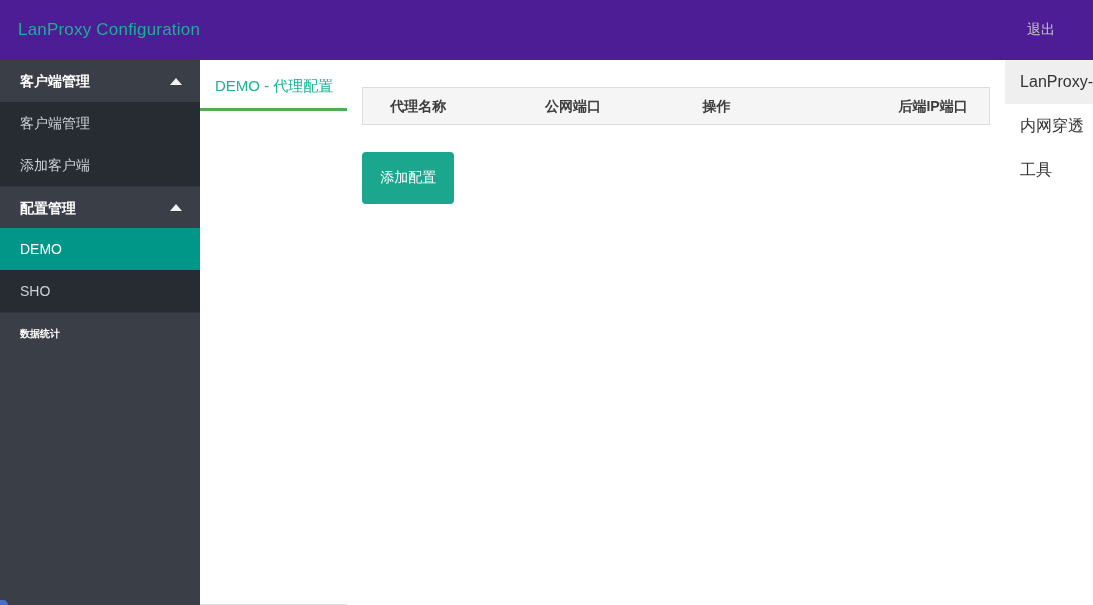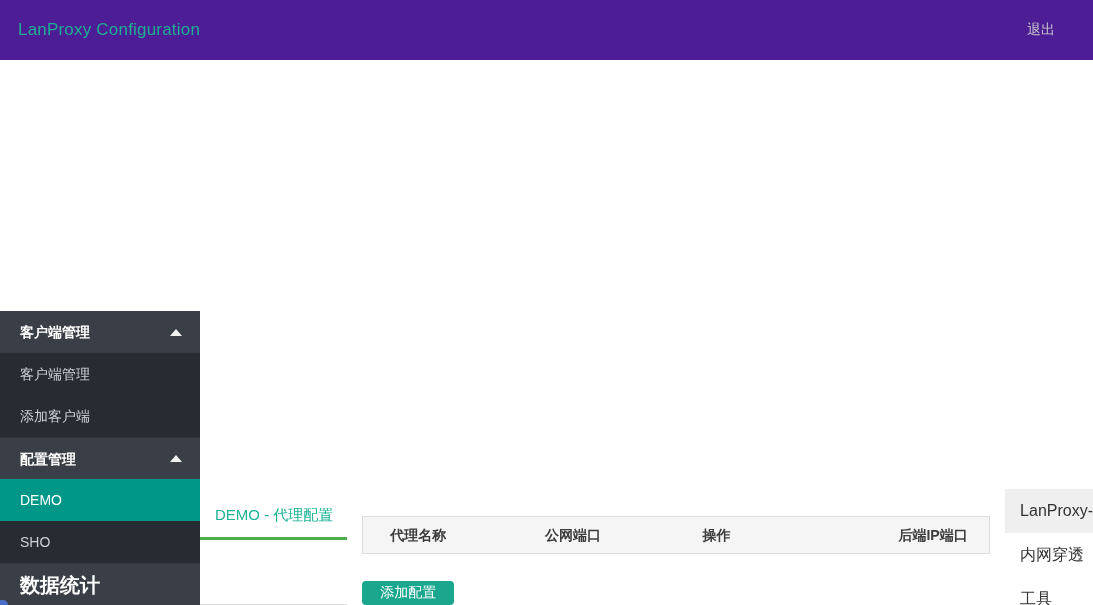--- a/index.html
+++ b/index.html
@@ -7,51 +7,51 @@
               font-family:"Liberation Sans","DejaVu Sans",sans-serif; }
   .app { width:1093px; height:605px; display:flex; flex-direction:column; background:#fff; position:relative; }
 
   
   .topbar { height:60px; flex:0 0 60px; background:#4c1d95; display:flex; align-items:center;
             justify-content:space-between; padding:0 38px 0 18px; }
   .brand { color:#1fae93; font-size:17px; letter-spacing:.2px; }
   .logout { color:#c7c9cc; font-size:14px; cursor:pointer; }
 
   
-  .body { flex:1; display:flex; min-height:0;align-items:flex-end; }
+  .body { flex:1; display:flex; min-height:0; }
 
   
   .sidebar { width:200px; flex:0 0 200px; background:#3a3e47; color:#fff; }
   .nav-group-header { height:42px; line-height:42px; padding:0 18px 0 20px; background:#3a3e47;
                       color:#fff; font-size:14px; font-weight:bold; display:flex; align-items:center;
                       justify-content:space-between; cursor:pointer; border-top:1px solid #31353d; }
   .caret-up { width:0; height:0; border-left:6px solid transparent; border-right:6px solid transparent;
               border-bottom:7px solid #f2f2f2; }
   .nav-sub { height:42px; line-height:42px; padding:0 20px; background:#272b32; color:#ced2d6;
              font-size:14px; cursor:pointer; }
   .nav-sub.active { background:#009688; color:#fff; }
   .nav-item-top { height:42px; line-height:42px; padding:0 20px; background:#3a3e47; color:#fff;
-                  font-size:20px; font-weight:bold; cursor:pointer; border-top:1px solid #31353d; }
+                  font-size:10px; font-weight:bold; cursor:pointer; border-top:1px solid #31353d; }
 
   
   .main { flex:1; display:flex; flex-direction:row; background:#fff; min-width:0; }
   .tabbar { border-bottom:1px solid #ddd; background:#fff; }
   .tab { display:inline-block; padding:17px 14px 12px 15px; font-size:15px; color:#1ab394;
          border-bottom:3px solid #4cae4c; margin-bottom:-1px; cursor:pointer; }
 
   .content { flex:1; padding:27px 15px 0 15px; }
   .table-header { display:flex; height:38px; background:#f5f5f5; border:1px solid #ddd; }
   .th { font-size:14px; color:#3c3c3c; font-weight:bold; line-height:36px; padding-left:27px;
         white-space:nowrap; overflow:hidden; }
   .th:nth-child(1){ width:24.7%; }
   .th:nth-child(2){ width:25.2%; }
   .th:nth-child(3){ width:31.3%; }
   .th:nth-child(4){ width:18.8%; }
 
-  .add-btn { margin-top:27px; height:24px; padding:0 18px; background:#1aa78d; color:#fff;
+  .add-btn { margin-top:27px; height:52px; padding:0 18px; background:#1aa78d; color:#fff;
              border:none; border-radius:4px; font-size:14px; cursor:pointer;
              font-family:"Liberation Sans","DejaVu Sans",sans-serif; }
 
   .content-footer { flex:0 0 44px; height:44px; background:#efefef; line-height:44px;
                     padding-left:15px; font-size:16px; color:#333; }
 
   .corner-accent { position:absolute; left:0; bottom:0; width:8px; height:5px; background:#4b6fc7;
                    border-top-right-radius:8px; }
 </style>
 </head>

